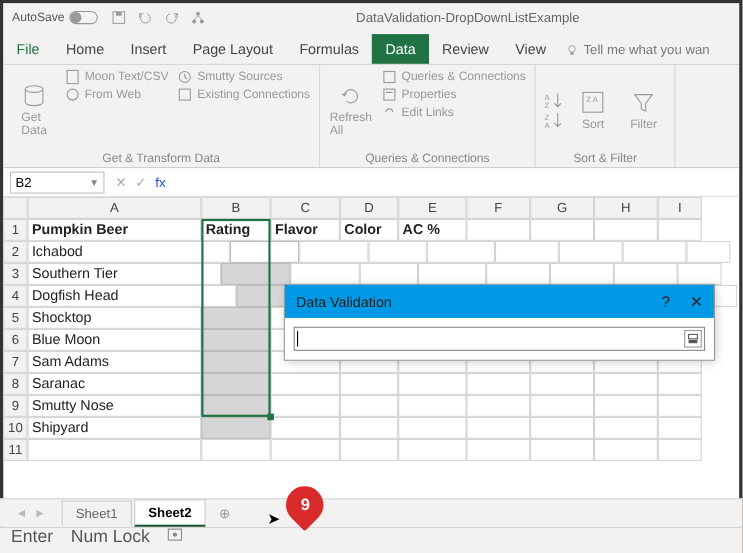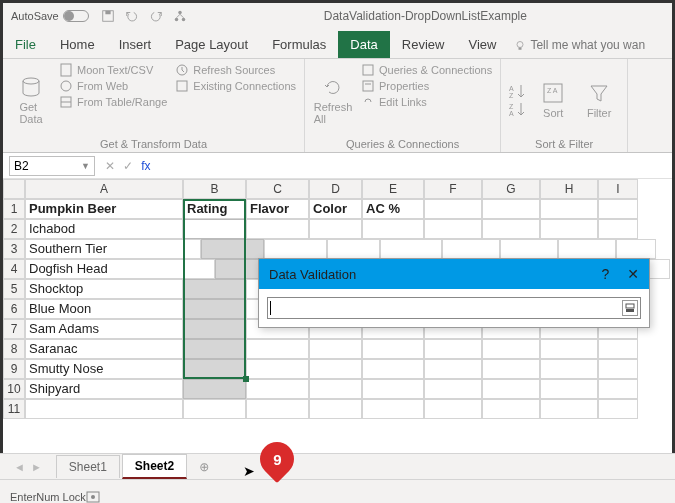--- a/index.html
+++ b/index.html
@@ -45,23 +45,23 @@
   .dlg-title { height: 30px; background: #0099e5; display: flex; align-items: center; padding: 0 10px; color: #222; font-size: 13px; justify-content: space-between; }
   .dlg-ctrls { display: flex; gap: 18px; font-size: 14px; color: #222; }
   .dlg-body { padding: 8px; }
   .dlg-input { width: 100%; height: 22px; border: 1px solid #888; display: flex; align-items: center; padding: 0 2px; justify-content: space-between; }
   .dlg-input .caret { width: 1px; height: 14px; background: #000; }
   .dlg-collapse { width: 16px; height: 16px; border: 1px solid #999; display: flex; align-items: center; justify-content: center; }
   .sheet-bar { position: absolute; bottom: 24px; left: 0; right: 0; height: 26px; background: #f3f2f1; border-top: 1px solid #d4d4d4; display: flex; align-items: center; }
   .sheet-nav { display: flex; gap: 6px; padding: 0 14px; color: #bbb; font-size: 11px; }
   .sheet-tab { padding: 4px 12px; font-size: 12px; background: #fff; border: 1px solid #ccc; border-bottom: none; margin-right: 2px; }
   .sheet-tab.inactive { background: #f3f2f1; color: #666; }
-  .sheet-tab.active { font-weight: bold; border-bottom: 2px solid #7f1d1d; }
+  .sheet-tab.active { font-weight: bold; border-bottom: 2px solid #14532d; }
   .add-sheet { margin-left: 10px; color: #999; }
-  .status-bar { position: absolute; bottom: 0; left: 0; right: 0; height: 24px; background: #f3f2f1; border-top: 1px solid #d4d4d4; display: flex; align-items: flex-end; padding: 0 10px; font-size: 11px; color: #555; }
+  .status-bar { position: absolute; bottom: 0; left: 0; right: 0; height: 24px; background: #f3f2f1; border-top: 1px solid #d4d4d4; display: flex; align-items: flex-start; padding: 0 10px; gap: 16px; font-size: 16px; color: #555; }
   .callout { position: absolute; left: 260px; top: 442px; width: 34px; height: 34px; background: #d92b2b; border-radius: 50% 50% 50% 2px; transform: rotate(-45deg); display: flex; align-items: center; justify-content: center; }
   .callout span { transform: rotate(45deg); color: #fff; font-size: 15px; font-weight: bold; }
   .cursor { position: absolute; left: 243px; top: 463px; font-size: 14px; color: #000; }
   svg { display: block; }
 </style>
 </head>
 <body>
 
 <div class="titlebar">
   <div class="autosave">
@@ -126,35 +126,28 @@
               <rect x="2" y="1" width="10" height="12" fill="none" stroke="#999"></rect>
             </svg>
             <span>Moon Text/CSV</span>
           </div>
         <div class="stack-item">
             <svg width="14" height="14">
               <circle cx="7" cy="7" r="5" fill="none" stroke="#999"></circle>
             </svg>
             <span>From Web</span>
           </div>
-        <div class="stack-item">
-            <svg width="14" height="14">
-              <rect x="2" y="2" width="10" height="10" fill="none" stroke="#999"></rect>
-              <line x1="2" y1="7" x2="12" y2="7" stroke="#999"></line>
-            </svg>
-            <span>From Table/Range</span>
-          </div>
       </div>
       <div class="stack">
         <div class="stack-item">
             <svg width="14" height="14">
               <circle cx="7" cy="7" r="5" fill="none" stroke="#999"></circle>
               <path d="M7 4 L7 7 L9 9" stroke="#999" fill="none"></path>
             </svg>
-            <span>Refresh Sources</span>
+            <span>Smutty Sources</span>
           </div>
         <div class="stack-item">
             <svg width="14" height="14">
               <rect x="2" y="2" width="10" height="10" fill="none" stroke="#999"></rect>
             </svg>
             <span>Existing Connections</span>
           </div>
       </div>
     </div>
     <div class="rgroup-label">Get &amp; Transform Data</div>
@@ -260,21 +253,21 @@
       <div class="cell header" style="width:63px">Flavor</div>
       <div class="cell header" style="width:53px">Color</div>
       <div class="cell header" style="width:62px">AC %</div>
       <div class="cell" style="width:58px"></div>
       <div class="cell" style="width:58px"></div>
       <div class="cell" style="width:58px"></div>
       <div class="cell" style="width:40px"></div>
     </div>
   <div class="row">
       <div class="row-h">2</div>
-      <div class="cell" style="width:158px">Ichabod</div>
+      <div class="cell" style="width:184px">Ichabod</div>
       <div class="cell sel active" style="width:63px"></div>
       <div class="cell" style="width:63px"></div>
       <div class="cell" style="width:53px"></div>
       <div class="cell" style="width:62px"></div>
       <div class="cell" style="width:58px"></div>
       <div class="cell" style="width:58px"></div>
       <div class="cell" style="width:58px"></div>
       <div class="cell" style="width:40px"></div>
     </div>
   <div class="row">

